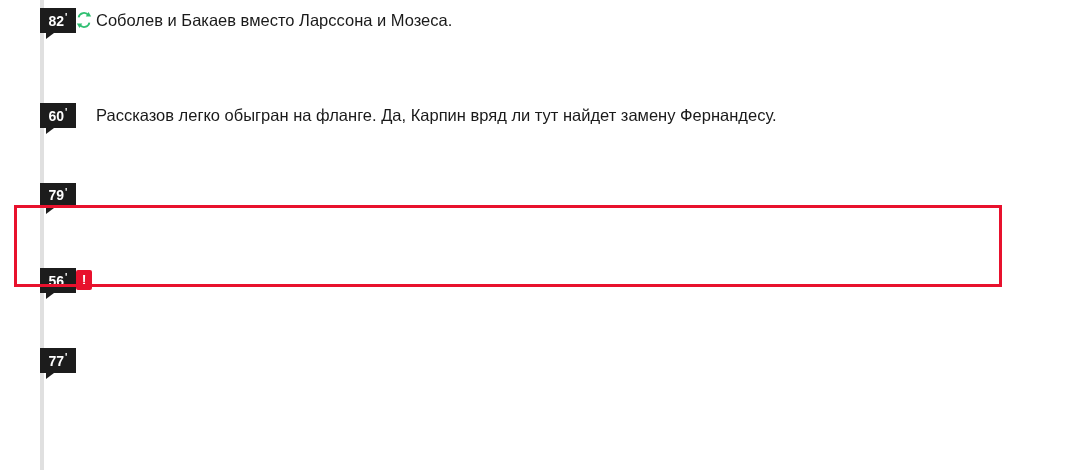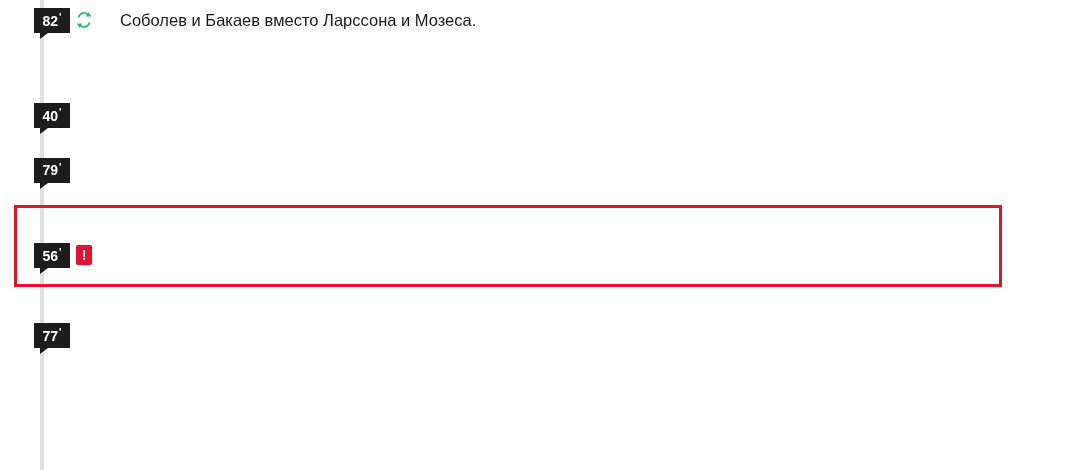--- a/index.html
+++ b/index.html
@@ -33,21 +33,21 @@
   .entry {
     position: relative;
     display: flex;
     align-items: flex-start;
     box-sizing: border-box;
   }
 
   
   .minute {
     position: absolute;
-    left: 34px;
+    left: 40px;
     width: 36px;
     height: 25px;
     background: #1c1c1c;
     color: #ffffff;
     font-size: 14px;
     font-weight: bold;
     display: flex;
     align-items: center;
     justify-content: center;
     box-sizing: border-box;
@@ -92,21 +92,21 @@
     border-radius: 2px;
     color: #ffffff;
     font-size: 14px;
     font-weight: bold;
     line-height: 20px;
     text-align: center;
     font-family: "Liberation Sans", sans-serif;
   }
 
   .text {
-    margin-left: 120px;
+    margin-left: 96px;
     margin-right: 80px;
     font-size: 16.5px;
     line-height: 25px;
     color: #1a1a1a;
   }
 
   .highlight-box {
     position: absolute;
     border: 3px solid #e8112d;
     box-sizing: border-box;
@@ -138,23 +138,24 @@
         <path d="M16 13 A6 6 0 0 1 5 15" fill="none" stroke="#2fbf71" stroke-width="2"></path>
         <polygon points="15,1 18,6 12,6" fill="#2fbf71"></polygon>
         <polygon points="5,19 2,14 8,14" fill="#2fbf71"></polygon>
       </svg>
     </div>
     <div class="text">Соболев и Бакаев вместо Ларссона и Мозеса.</div>
   </div>
 
   <div class="entry" id="e80">
     <div class="minute">
-      <span>40</span>
+      <span>60</span>
         <span class="tick">'</span>
     </div>
+    <div class="text">Рассказов легко обыгран на фланге. Да, Карпин вряд ли тут найдет замену Фернандесу.</div>
   </div>
 
   <div class="entry" id="e79">
     <div class="minute">
       <span>79</span>
         <span class="tick">'</span>
     </div>
   </div>
 
   <div class="entry" id="e78">

